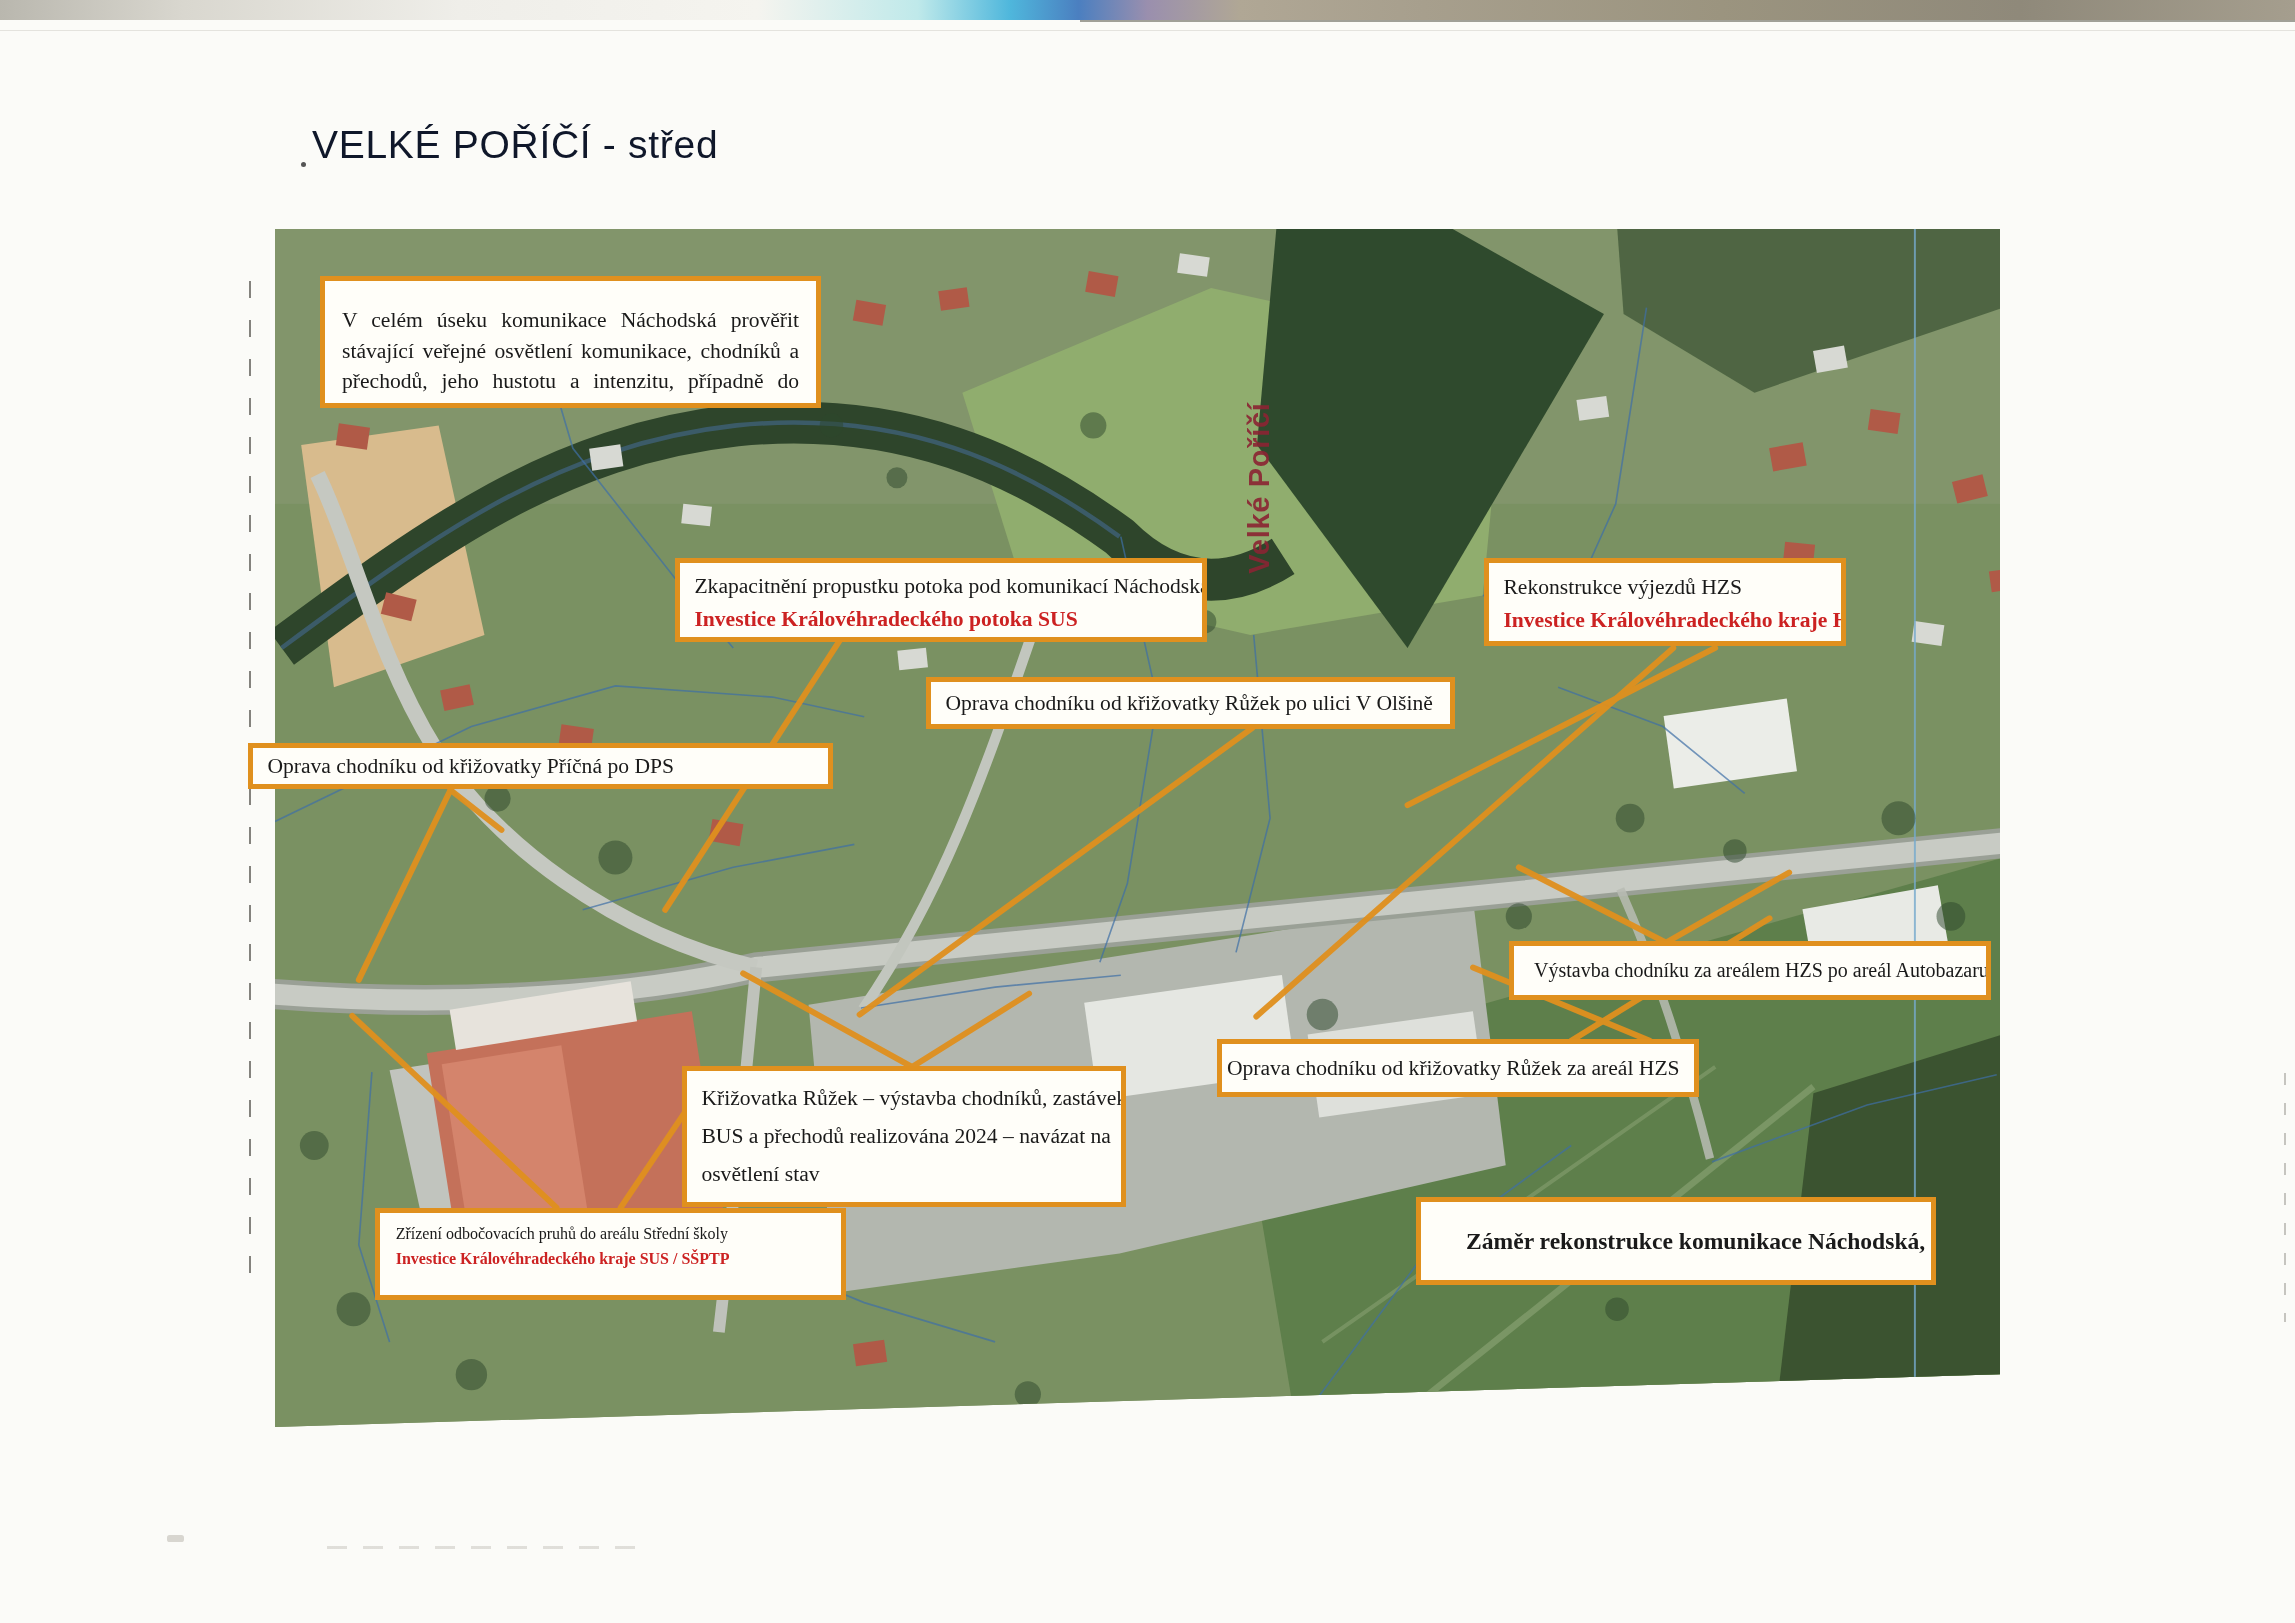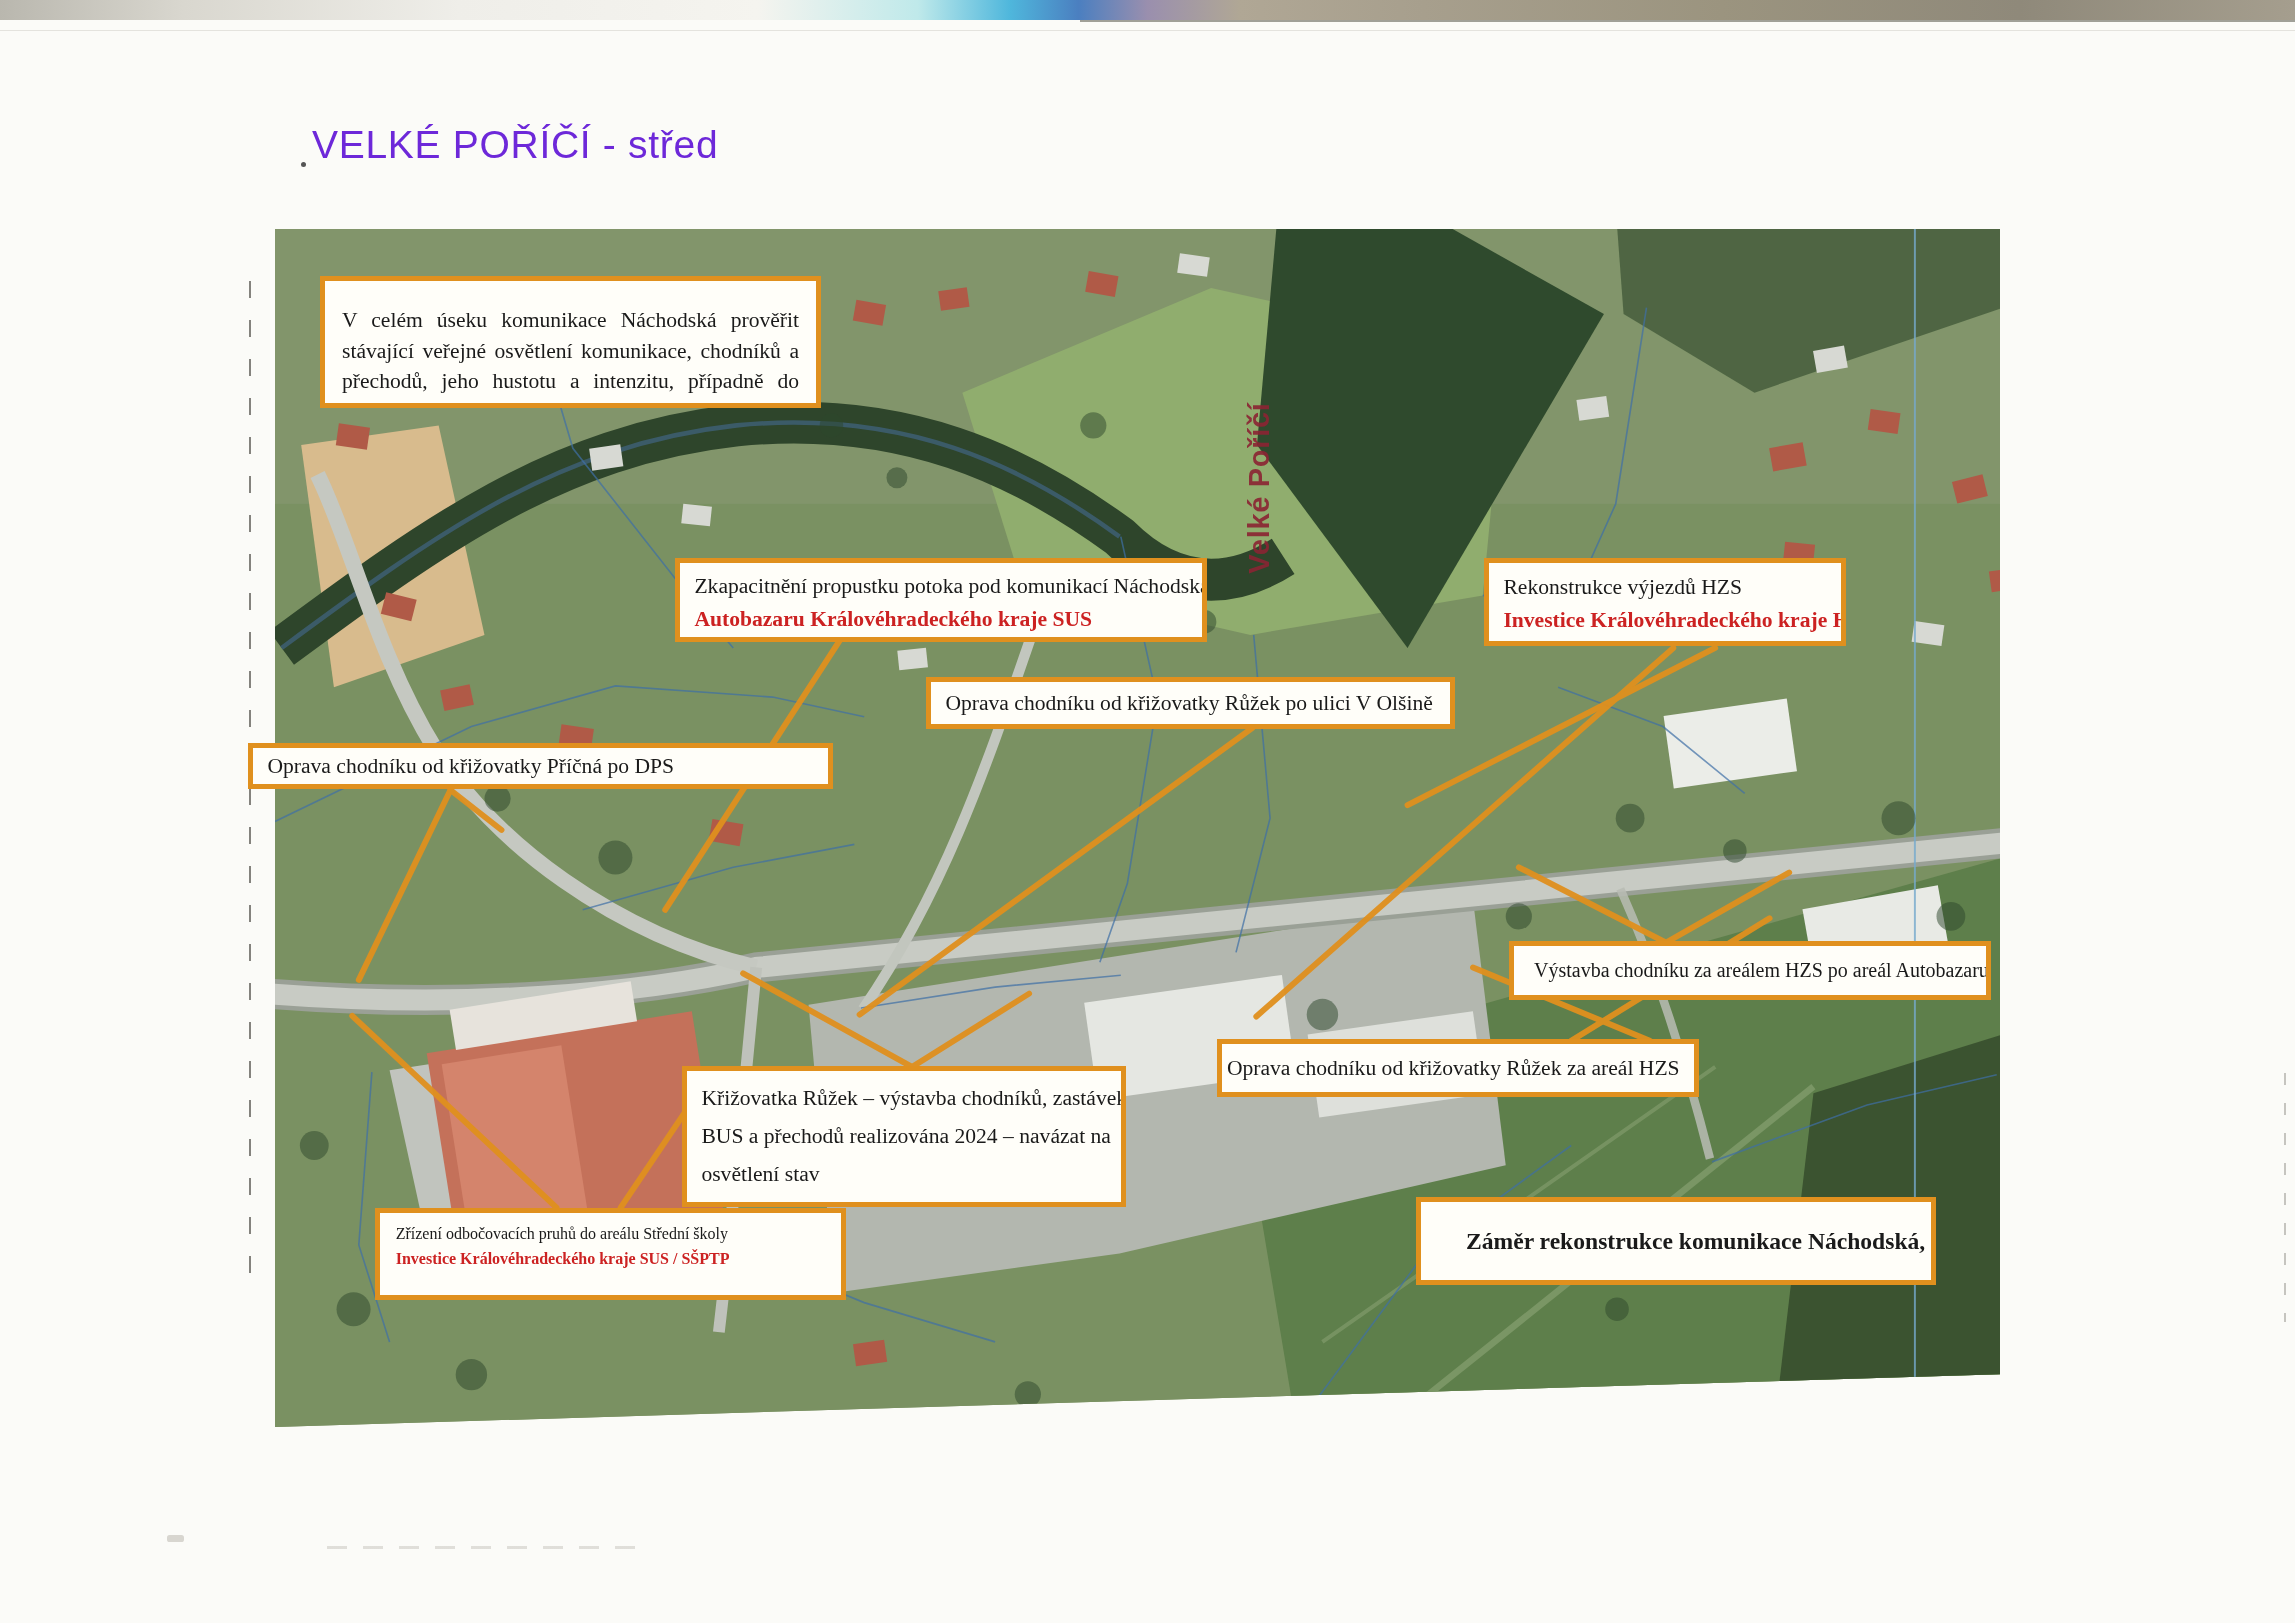--- a/index.html
+++ b/index.html
@@ -27,21 +27,21 @@
   }
   .title-speck{position:absolute;left:301px;top:162px;width:5.2px;height:5.2px;border-radius:50%;background:#555;}
   .bottom-smudge-a{position:absolute;left:327px;top:1546px;width:308px;height:3.3px;opacity:.7;
     background:repeating-linear-gradient(90deg,#d4d2cc 0 19.6px,transparent 19.6px 36px);}
   .bottom-smudge-b{position:absolute;left:167px;top:1535px;width:17px;height:6.5px;background:#d8d6d0;border-radius:2.6px;}
 
   
   .page-title{
     position:absolute;left:312px;top:123px;
     font-family:"Liberation Sans",sans-serif;
-    font-size:39px;color:#6d28d9;letter-spacing:0.7px;white-space:nowrap;
+    font-size:39px;color:#0f172a;letter-spacing:0.7px;white-space:nowrap;
   }
 
   
   .map{
     position:absolute;left:275px;top:229px;width:1725px;height:1198px;
     background:#7a9162;
     clip-path:polygon(0 0,100% 0,100% 95.6%,0 100%);
   }
   .map svg{position:absolute;left:0;top:0;}
   .river-label{
@@ -214,21 +214,21 @@
 </div>
 
 <div class="river-label">Velké Poříčí</div>
 
 <div class="abox" id="box-vo">
   <span>V celém úseku komunikace Náchodská prověřit stávající veřejné osvětlení komunikace, chodníků a přechodů, jeho hustotu a intenzitu, případně do projektu zařadit objekt „Modernizace VO“</span>
 </div>
 
 <div class="abox" id="box-culvert">
   <div class="ln">Zkapacitnění propustku potoka pod komunikací Náchodská</div>
-  <div class="ln red">Autobazaru Královéhradeckého kraje  SUS</div>
+  <div class="ln red">Investice Královéhradeckého potoka  SUS</div>
 </div>
 
 <div class="abox" id="box-hzs">
   <div class="ln">Rekonstrukce výjezdů HZS</div>
   <div class="ln red">Investice Královéhradeckého kraje  HZS</div>
 </div>
 
 <div class="abox single" id="box-olsina">
   <span class="ln">Oprava chodníku od křižovatky Růžek po ulici V Olšině</span>
 </div>

